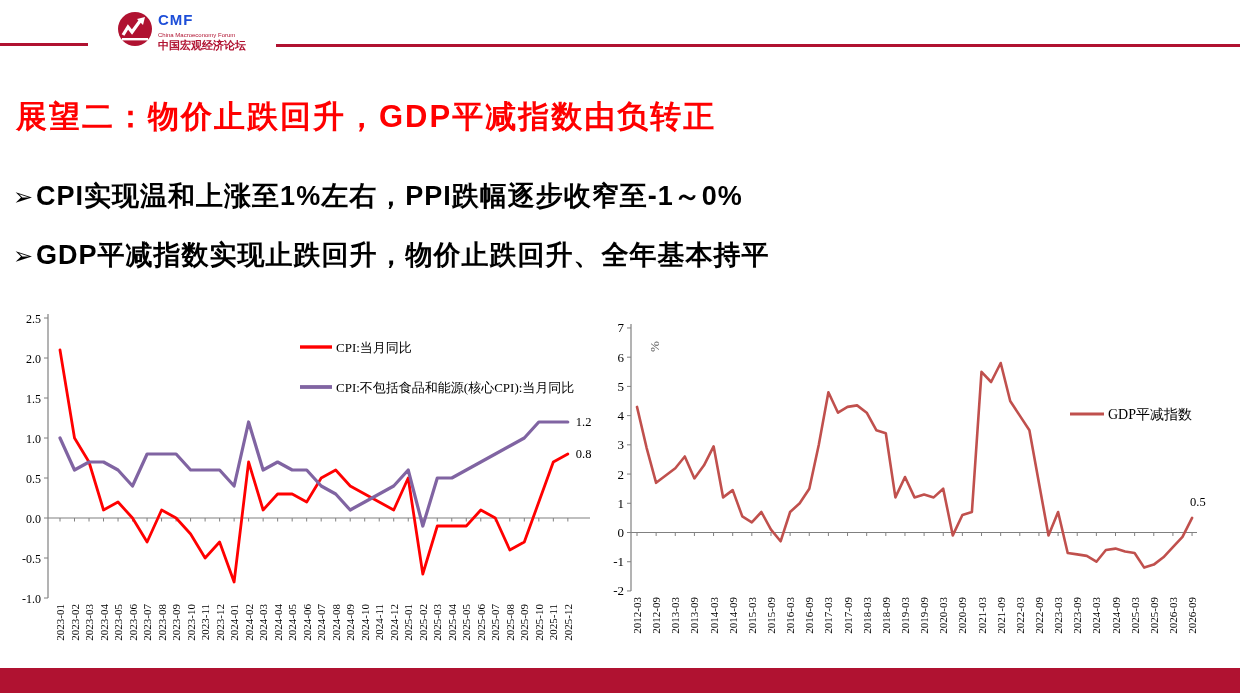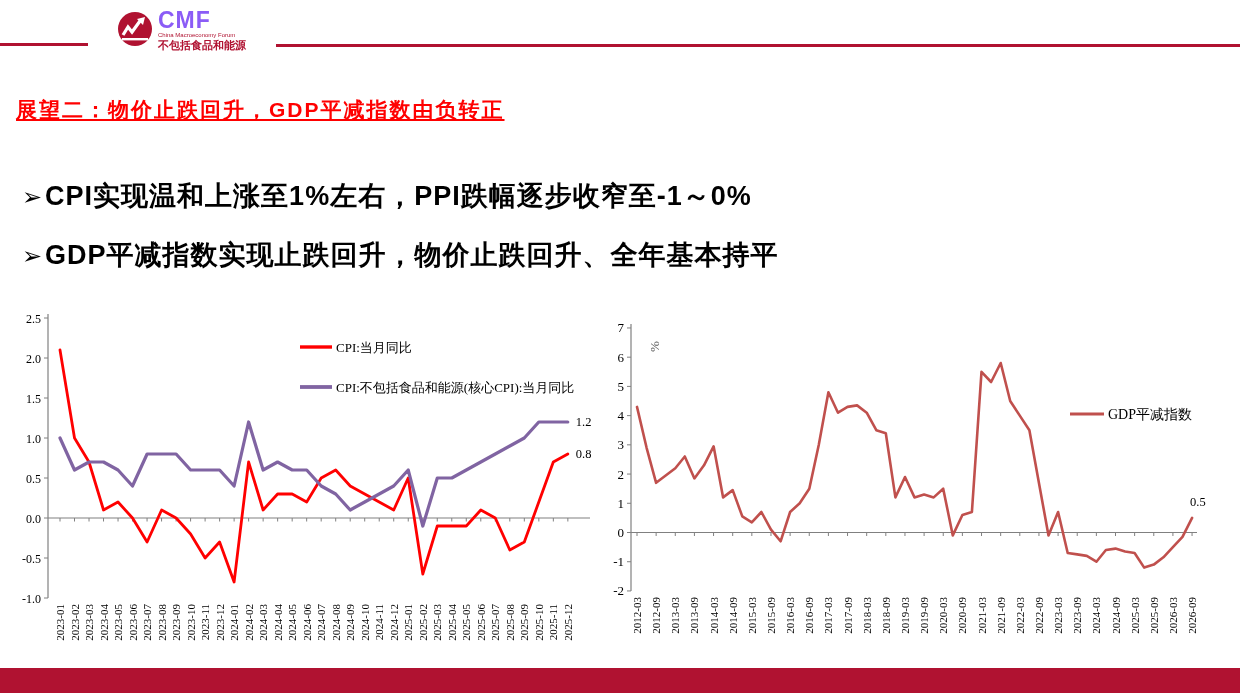--- a/index.html
+++ b/index.html
@@ -5,28 +5,28 @@
   html,body{margin:0;padding:0;}
   .page{position:relative;width:1240px;height:693px;background:#ffffff;overflow:hidden;
         font-family:"Liberation Sans","DejaVu Sans",sans-serif;}
   
   .rule{position:absolute;background:#B01231;height:3px;}
   .rule-left{left:0;top:43px;width:88px;}
   .rule-right{left:276px;top:44px;width:964px;}
   .logo{position:absolute;left:116px;top:8px;width:150px;height:48px;}
   .logo-icon{position:absolute;left:0;top:2px;}
   .logo-text{position:absolute;left:42px;top:0;}
-  .logo-acronym{font-size:23px;font-weight:bold;color:#8b5cf6;letter-spacing:1px;line-height:24px;}
+  .logo-acronym{font-size:15px;font-weight:bold;color:#1d4ed8;letter-spacing:1px;line-height:24px;}
   .logo-sub-en{font-size:6px;color:#B01231;line-height:7px;white-space:nowrap;}
   .logo-sub-cn{font-size:11px;color:#B01231;font-family:"Liberation Serif","DejaVu Serif",serif;
                font-weight:bold;line-height:13px;white-space:nowrap;}
   
-  .title{position:absolute;left:16px;top:96px;font-size:21px;font-weight:bold;color:#FF0000;
-         letter-spacing:2px;white-space:nowrap;text-decoration:underline;}
-  .bullets{position:absolute;left:22px;top:178px;}
+  .title{position:absolute;left:16px;top:96px;font-size:31px;font-weight:bold;color:#FF0000;
+         letter-spacing:2px;white-space:nowrap;}
+  .bullets{position:absolute;left:13px;top:178px;}
   .bullet{font-size:27px;font-weight:bold;color:#000000;letter-spacing:1px;white-space:nowrap;
           margin-bottom:23px;}
   .bullet .mark{font-size:24px;margin-right:2px;}
   
   .chart1{position:absolute;left:12px;top:308px;}
   .chart2{position:absolute;left:604px;top:308px;}
   
   .footer-bar{position:absolute;left:0;top:668px;width:1240px;height:25px;background:#B01231;}
 </style>
 </head>
@@ -39,21 +39,21 @@
   <div class="logo">
     <svg class="logo-icon" width="38" height="38" viewBox="0 0 38 38">
       <circle cx="19" cy="19" r="17" fill="#B01231"></circle>
       <polyline points="7,25 12,17 16,22 24,11" fill="none" stroke="#ffffff" stroke-width="3.2"></polyline>
       <polygon points="21,9 29,7 27,15" fill="#ffffff"></polygon>
       <rect x="6" y="28" width="26" height="2.4" fill="#ffffff"></rect>
     </svg>
     <div class="logo-text">
       <div class="logo-acronym">CMF</div>
       <div class="logo-sub-en">China Macroeconomy Forum</div>
-      <div class="logo-sub-cn">不包括食品和能源</div>
+      <div class="logo-sub-cn">中国宏观经济论坛</div>
     </div>
   </div>
 
   <div class="rule rule-right"></div>
 
   <div class="title">展望二：物价止跌回升，GDP平减指数由负转正</div>
 
   <div class="bullets">
     <div class="bullet">
       <span class="mark">➢</span><span>CPI实现温和上涨至1%左右，PPI跌幅逐步收窄至-1～0%</span>

